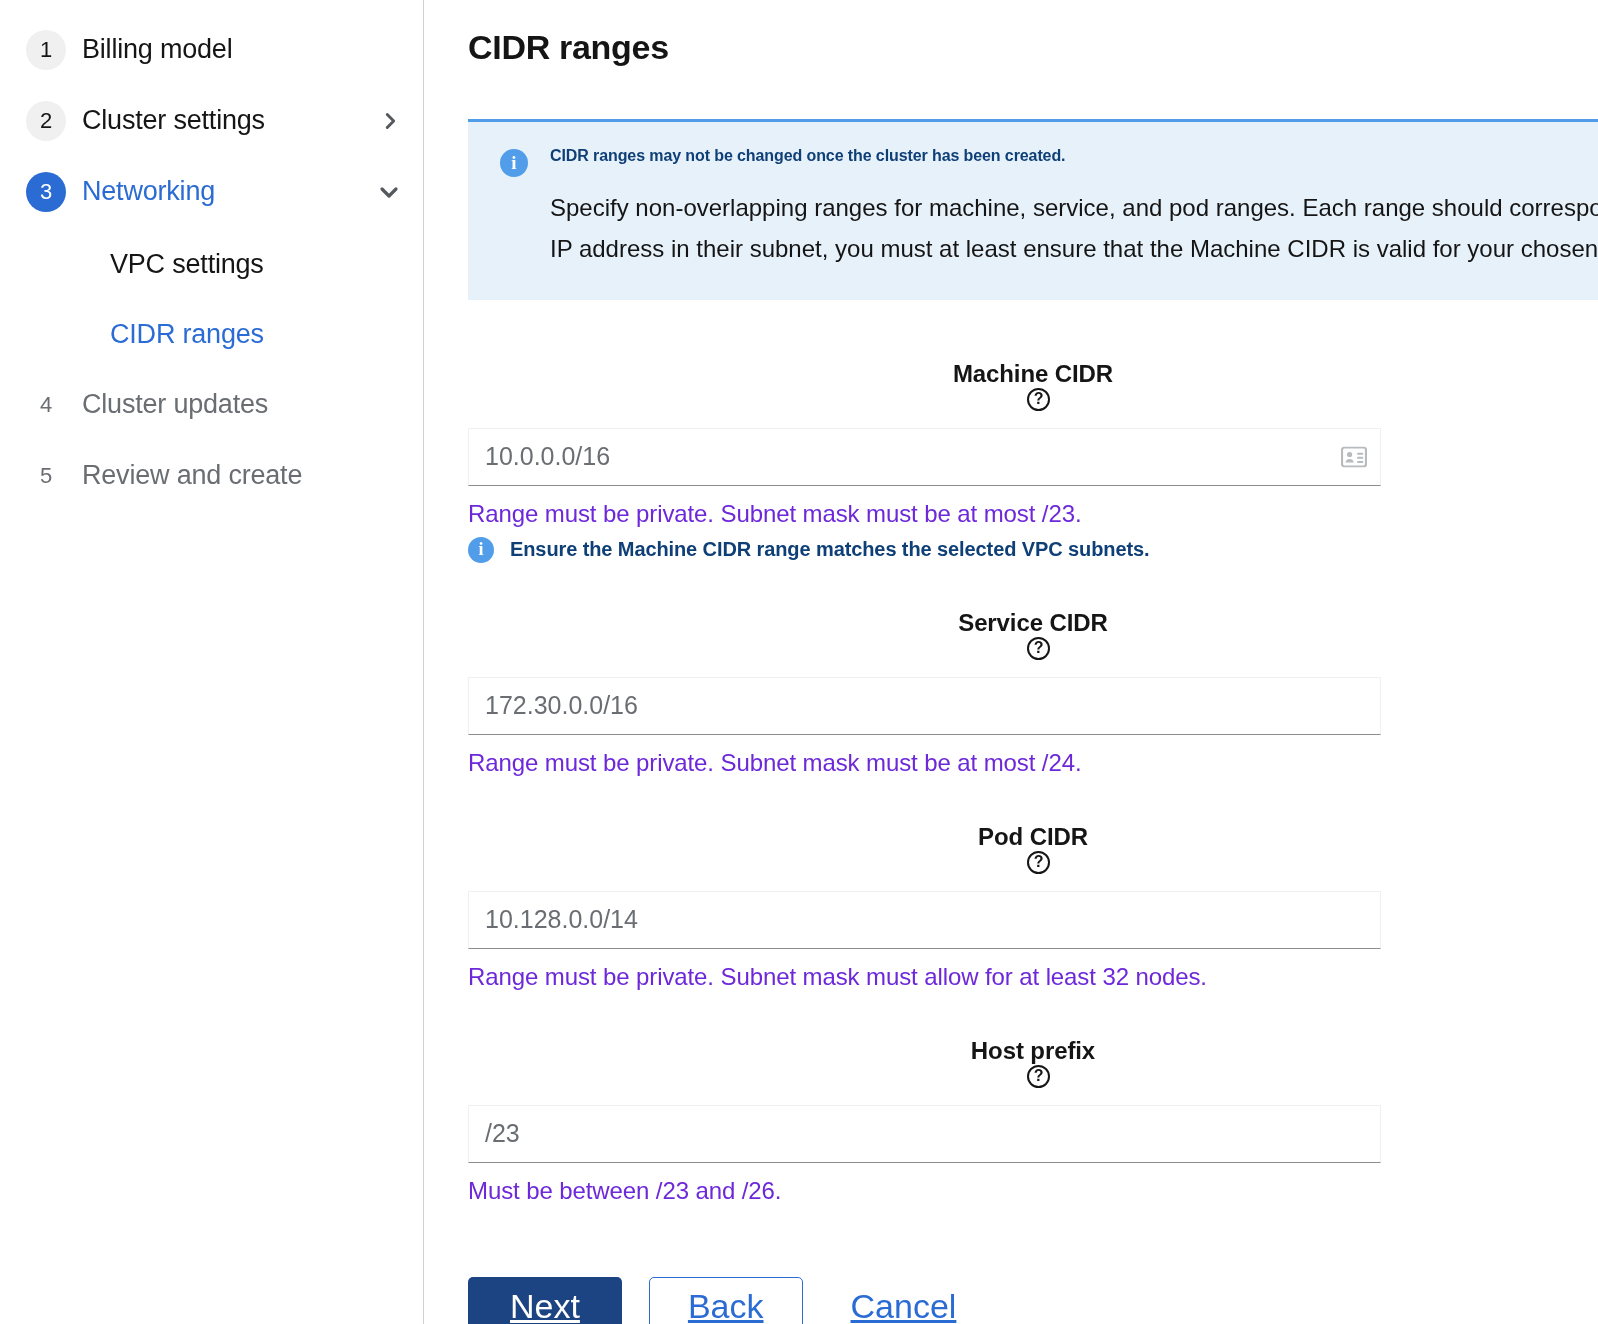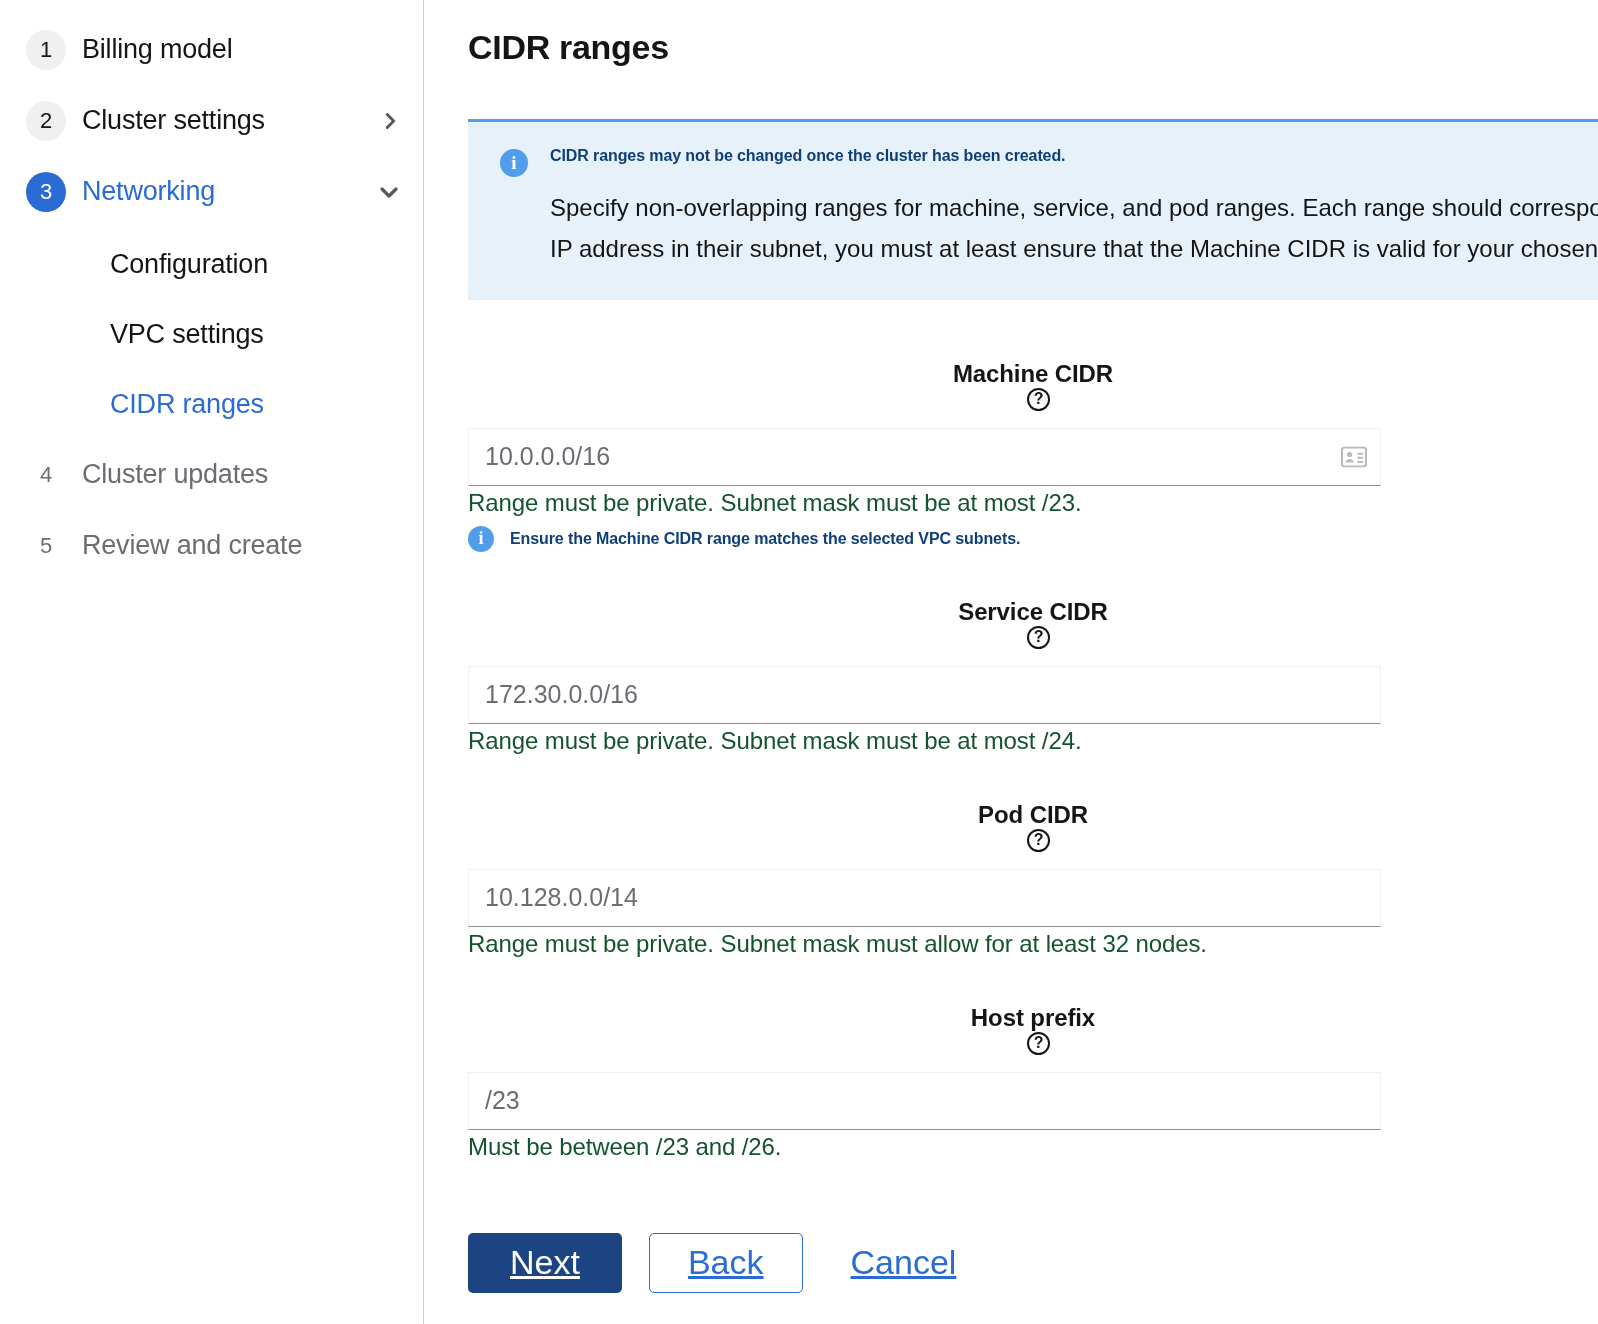--- a/index.html
+++ b/index.html
@@ -183,41 +183,41 @@
   .autofill-icon {
     position: absolute;
     right: 14px;
     top: 50%;
     transform: translateY(-50%);
     width: 26px; height: 21px;
     pointer-events: none;
   }
   .helper {
     font-size: 24px;
-    color: #14532d;
-    margin-top: 3px;
+    color: #6d28d9;
+    margin-top: 14px;
     letter-spacing: -0.1px;
   }
   .inline-note {
     display: flex;
     align-items: center;
     margin-top: 9px;
   }
   .inline-note-icon {
     width: 26px; height: 26px; min-width: 26px;
     border-radius: 50%;
     background: #519de9;
     color: #fff;
     display: flex; align-items: center; justify-content: center;
     font-size: 18px; font-weight: 700;
     font-family: "Liberation Serif", serif;
     margin-right: 16px;
   }
   .inline-note-text {
-    font-size: 16px;
+    font-size: 20px;
     font-weight: 700;
     color: #0f3f77;
     letter-spacing: -0.1px;
   }
 
   
   .actions {
     display: flex;
     align-items: center;
     margin-top: 72px;
@@ -281,23 +281,20 @@
       <span class="step-badge active">3</span>
       <span class="step-label active">Networking</span>
       <span class="chev">
         <svg width="24" height="24" viewBox="0 0 24 24" fill="none" stroke="#55585c" stroke-width="3.2" stroke-linecap="round" stroke-linejoin="round">
             <polyline points="5 9 12 16 19 9"></polyline>
           </svg>
       </span>
     </div>
 
     <div class="substeps">
-      <div class="substep">
-        <span>Configuration</span>
-      </div>
       <div class="substep">
         <span>VPC settings</span>
       </div>
       <div class="substep active">
         <span>CIDR ranges</span>
       </div>
     </div>
 
     <div class="step">
       <span class="step-badge plain">4</span>

